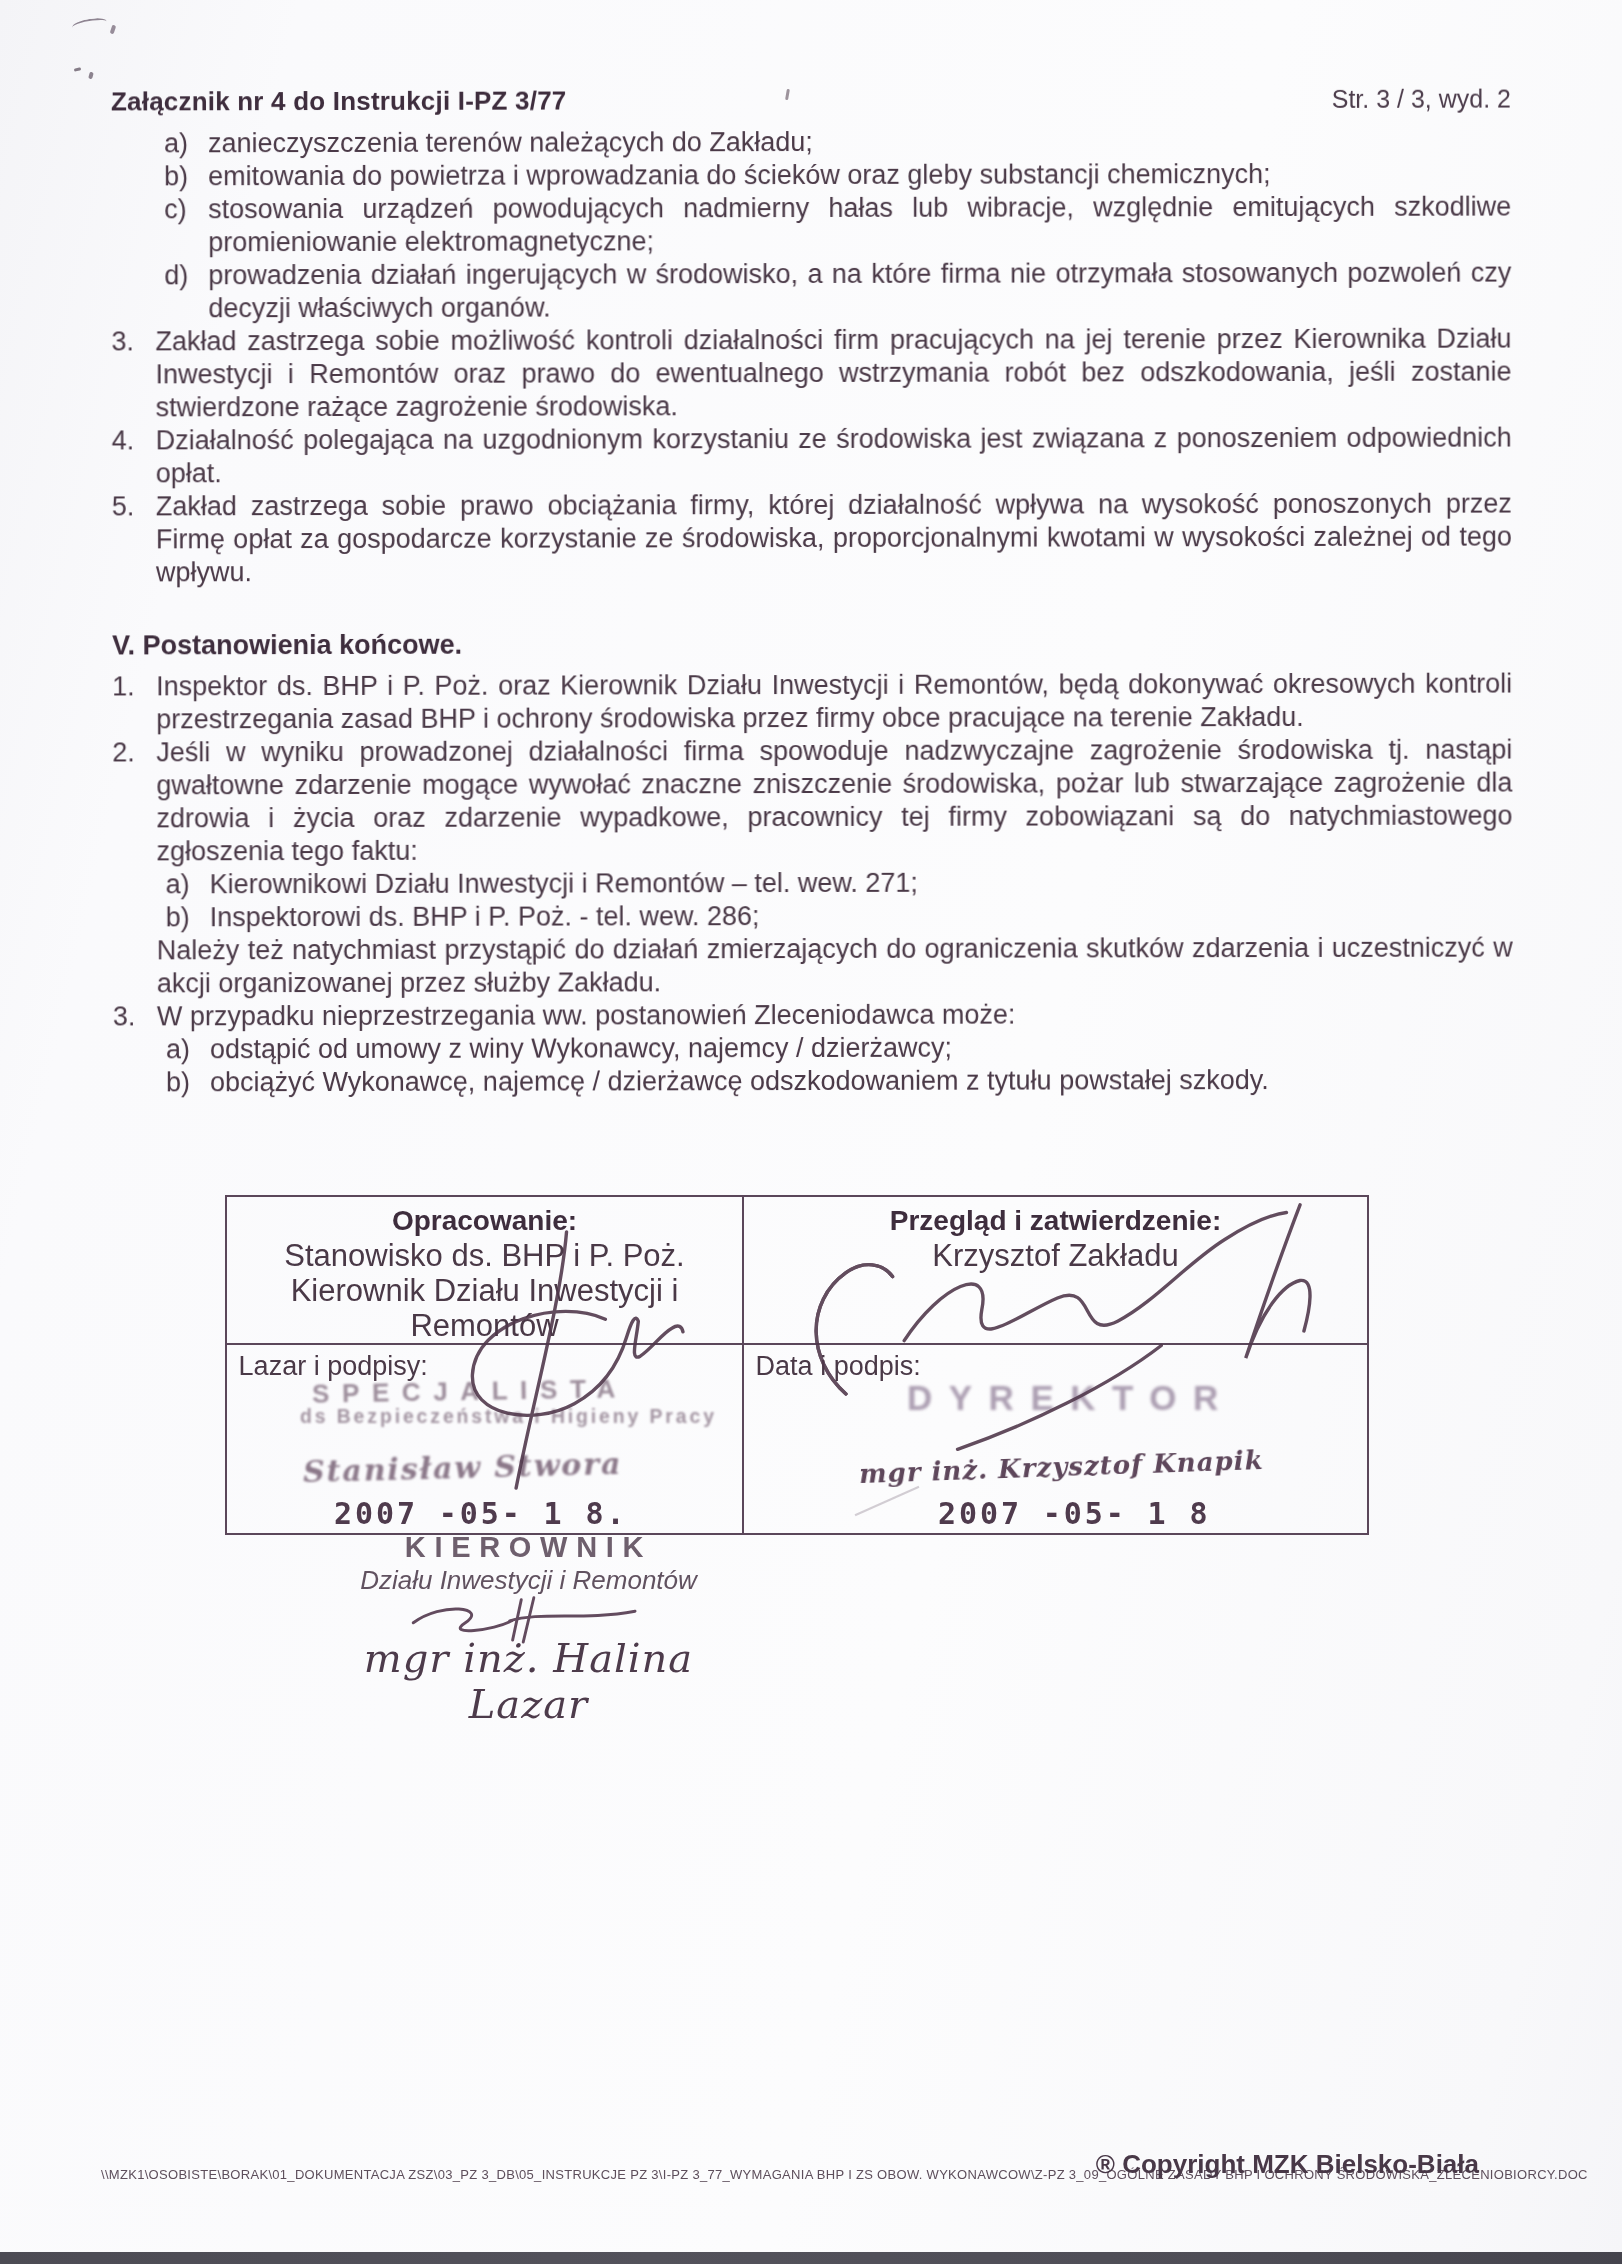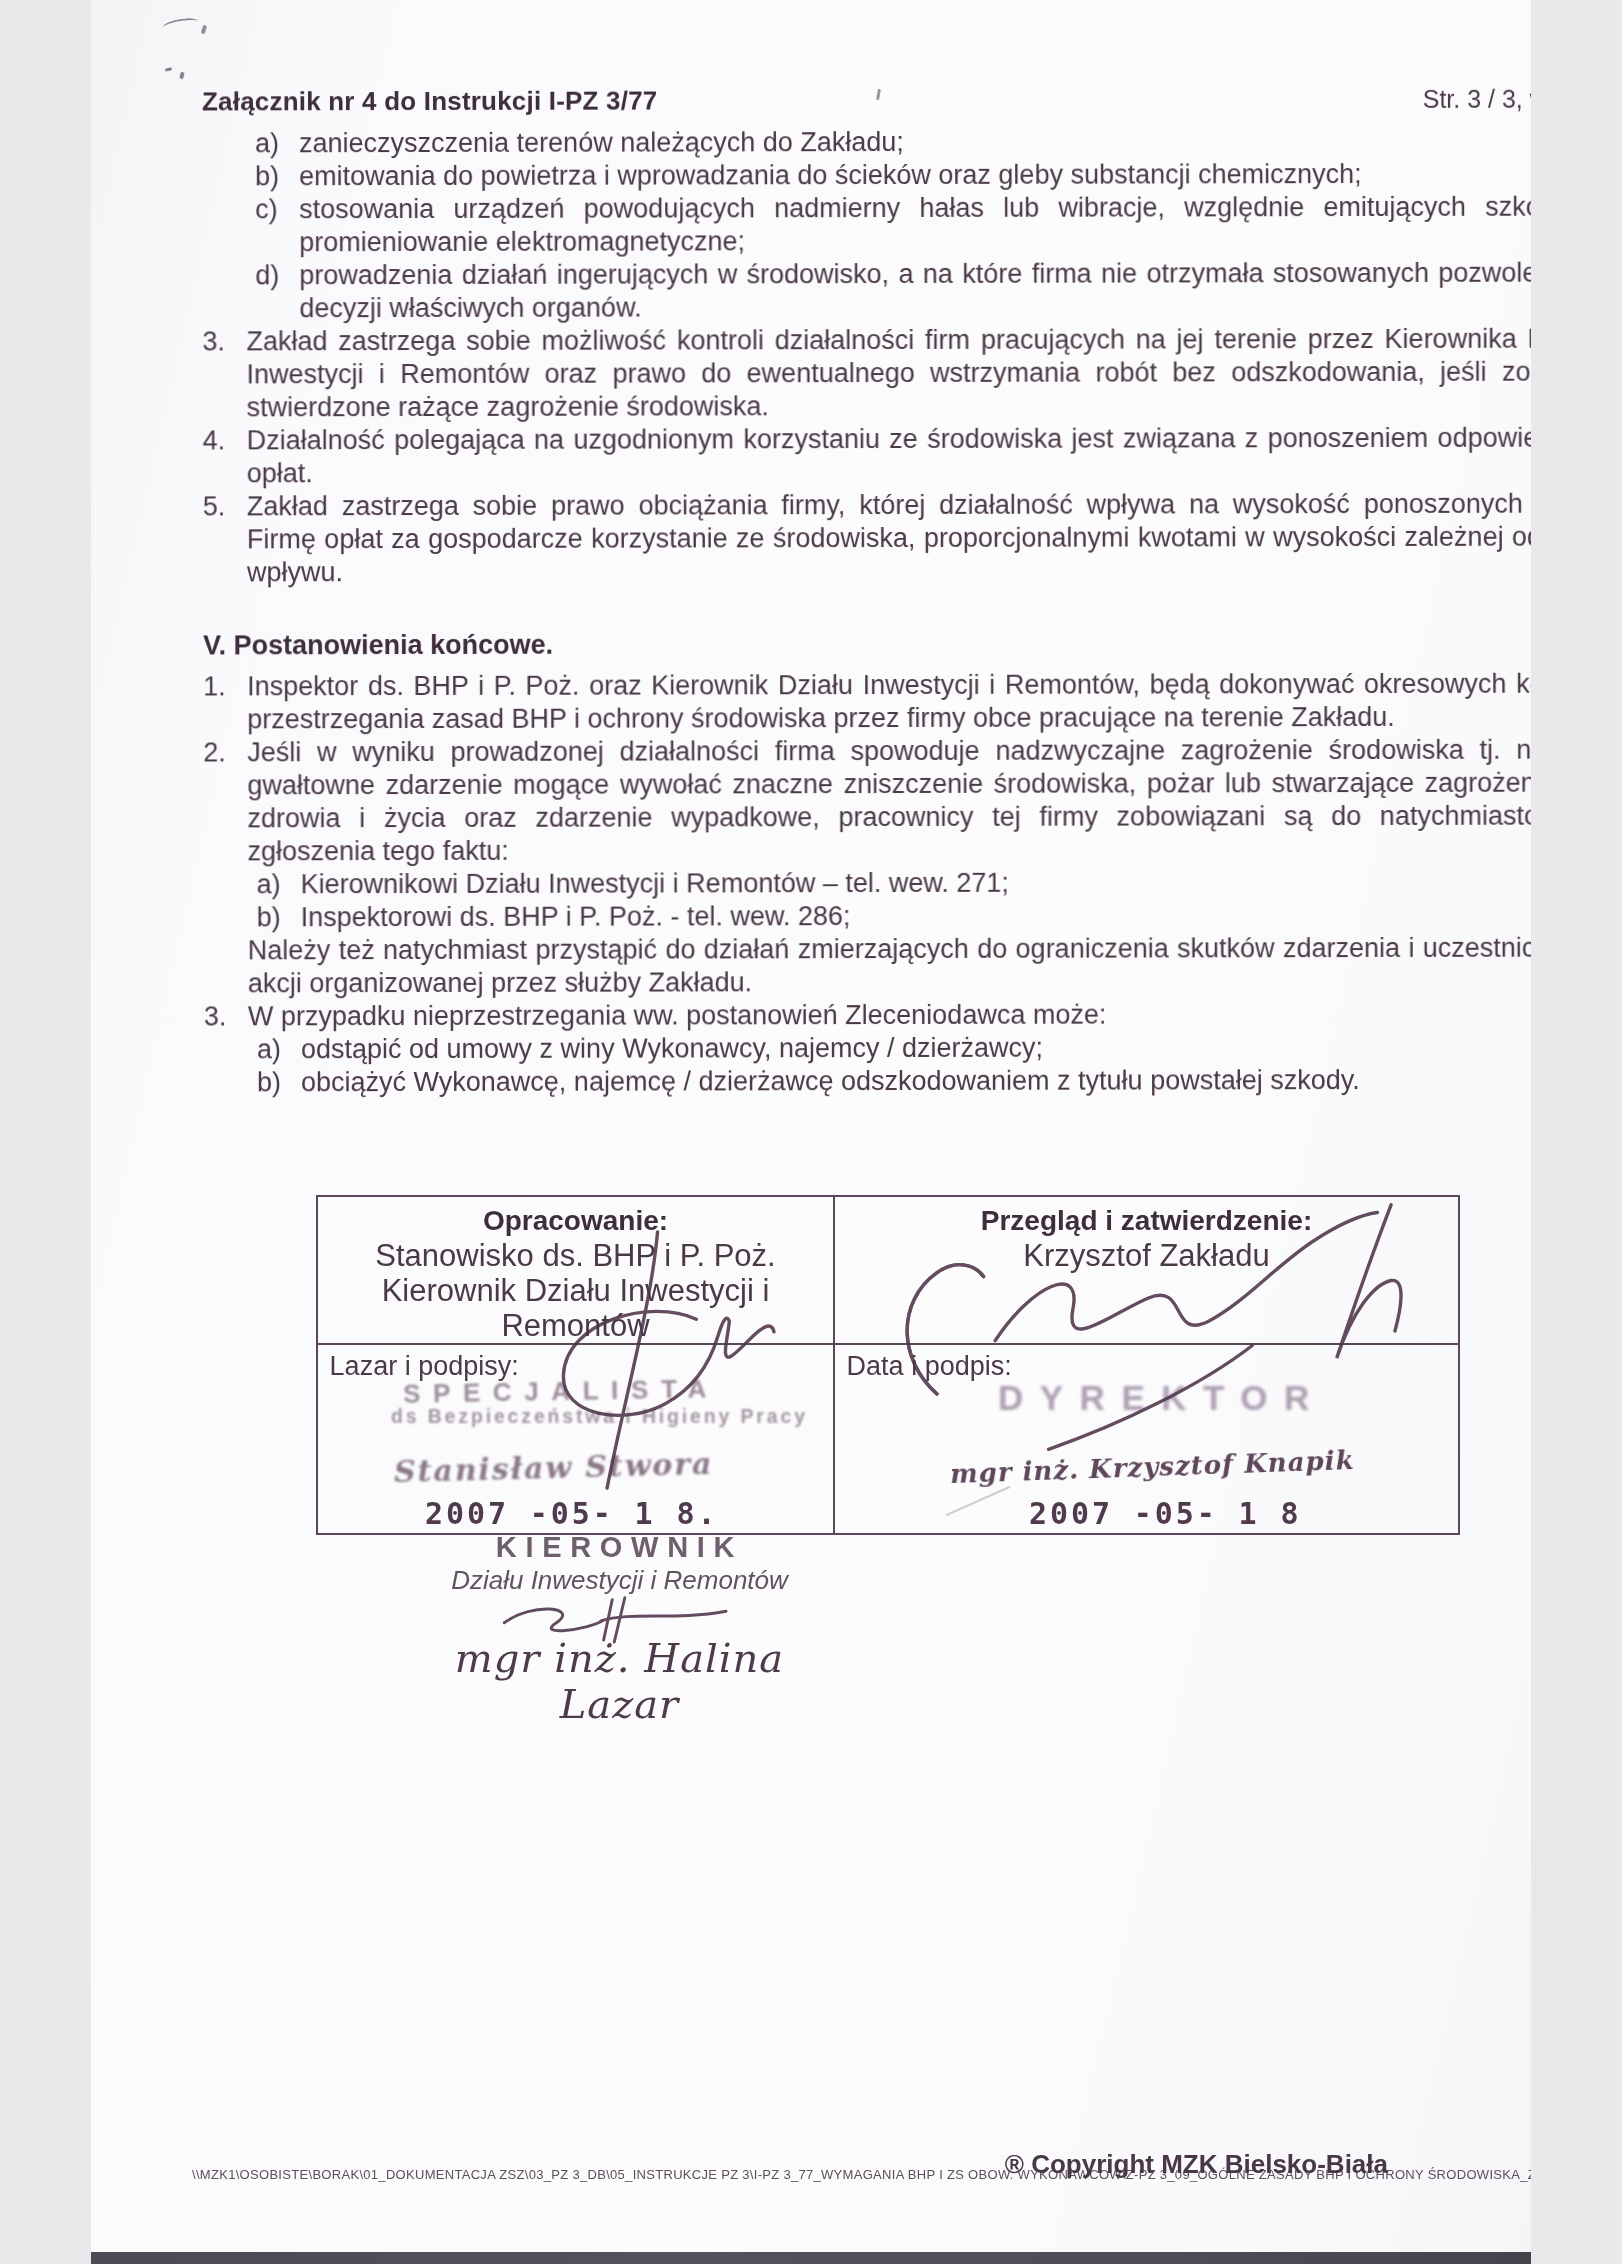--- a/index.html
+++ b/index.html
@@ -1,19 +1,19 @@
 <!DOCTYPE html>
 <html><head>
 <meta charset="utf-8">
 <style>
   * { margin:0; padding:0; box-sizing:border-box; }
   html,body { background:#e9e9ec; }
   .page {
     position:relative;
-    width:1440px; height:2265px;
+    width:1622px; height:2265px;
     margin:0 auto;
     background:linear-gradient(103deg,#f4f4f7 0%,#fafafc 14%,#fcfcfd 60%,#f8f8fa 92%,#f5f5f8 100%);
     overflow:hidden;
     font-family:"Liberation Sans", sans-serif;
     color:#4a3947;
   }
   .content {
     position:absolute; left:112px; top:85px; width:1400px;
     transform:rotate(-0.12deg);
     filter:blur(0.1px);

